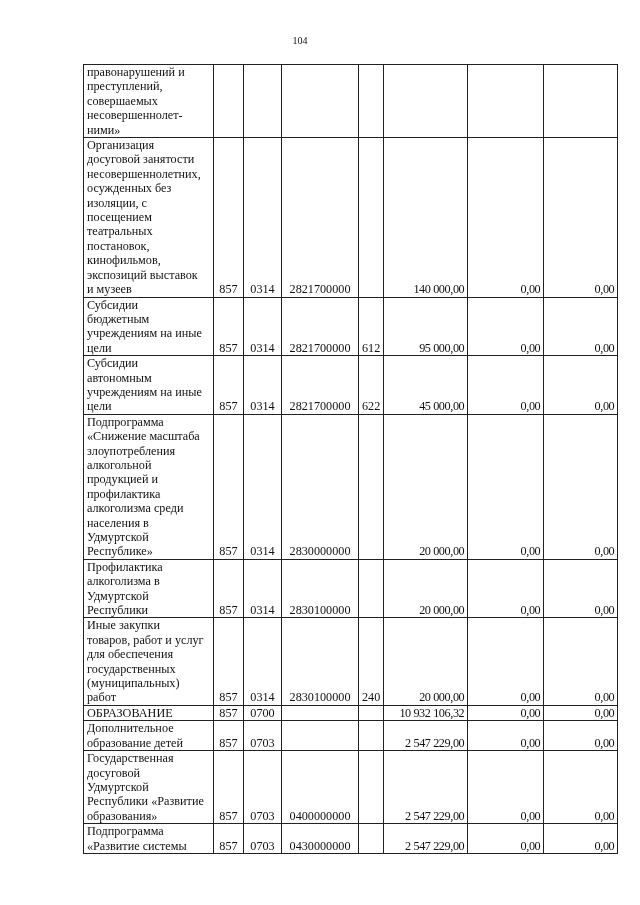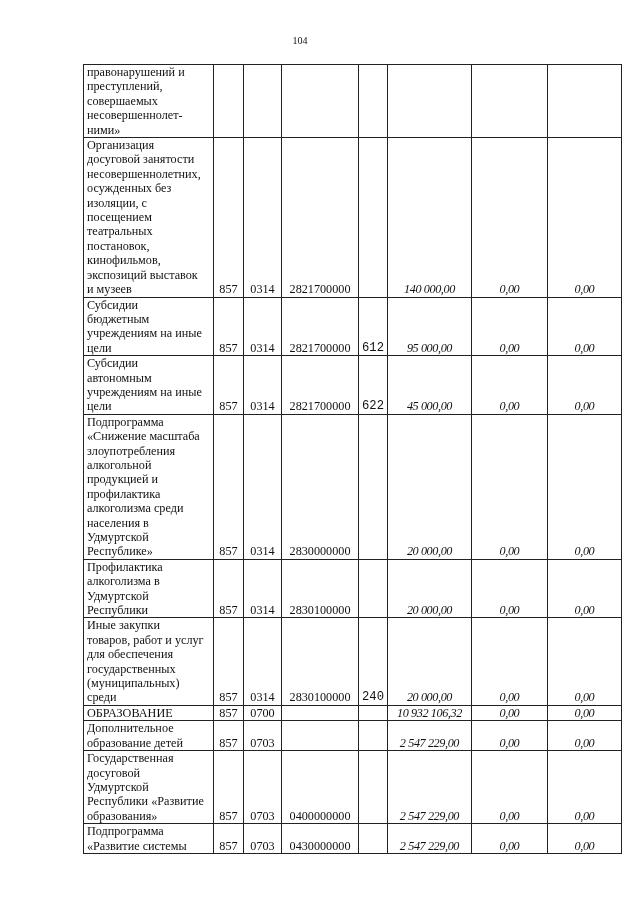--- a/index.html
+++ b/index.html
@@ -17,22 +17,22 @@
   col.c-csr { width:77px; }
   col.c-vr { width:23px; }
   col.c-s1 { width:84px; }
   col.c-s2 { width:76px; }
   col.c-s3 { width:74px; }
   td.name { white-space:normal; text-align:left; padding-left:4px; }
   td.gr, td.sec, td.csr, td.vr { text-align:center; }
   td.gr { padding-left:4px; }
   td.sec { padding-left:6px; }
   td.csr { padding-left:7px;margin-left:18px; }
-  td.vr { padding-left:2px;font-family:Liberation Mono, monospace; }
-  td.num { text-align:center; padding-right:3px; letter-spacing:-0.4px;font-style:italic; }
+  td.vr { padding-left:2px; }
+  td.num { text-align:right; padding-right:3px; letter-spacing:-0.4px; }
   .name span { display:block; }
 </style>
 </head>
 <body>
 
 <div class="page-number">104</div>
 
 <table class="budget">
   <colgroup>
     <col class="c-name">
@@ -149,21 +149,21 @@
         <td class="num">0,00</td>
         <td class="num">0,00</td>
       </tr>
       <tr>
         <td class="name">
           <span>Иные закупки</span>
           <span>товаров, работ и услуг</span>
           <span>для обеспечения</span>
           <span>государственных</span>
           <span>(муниципальных)</span>
-          <span>среди</span>
+          <span>работ</span>
         </td>
         <td class="gr">857</td>
         <td class="sec">0314</td>
         <td class="csr">2830100000</td>
         <td class="vr">240</td>
         <td class="num">20 000,00</td>
         <td class="num">0,00</td>
         <td class="num">0,00</td>
       </tr>
       <tr>

